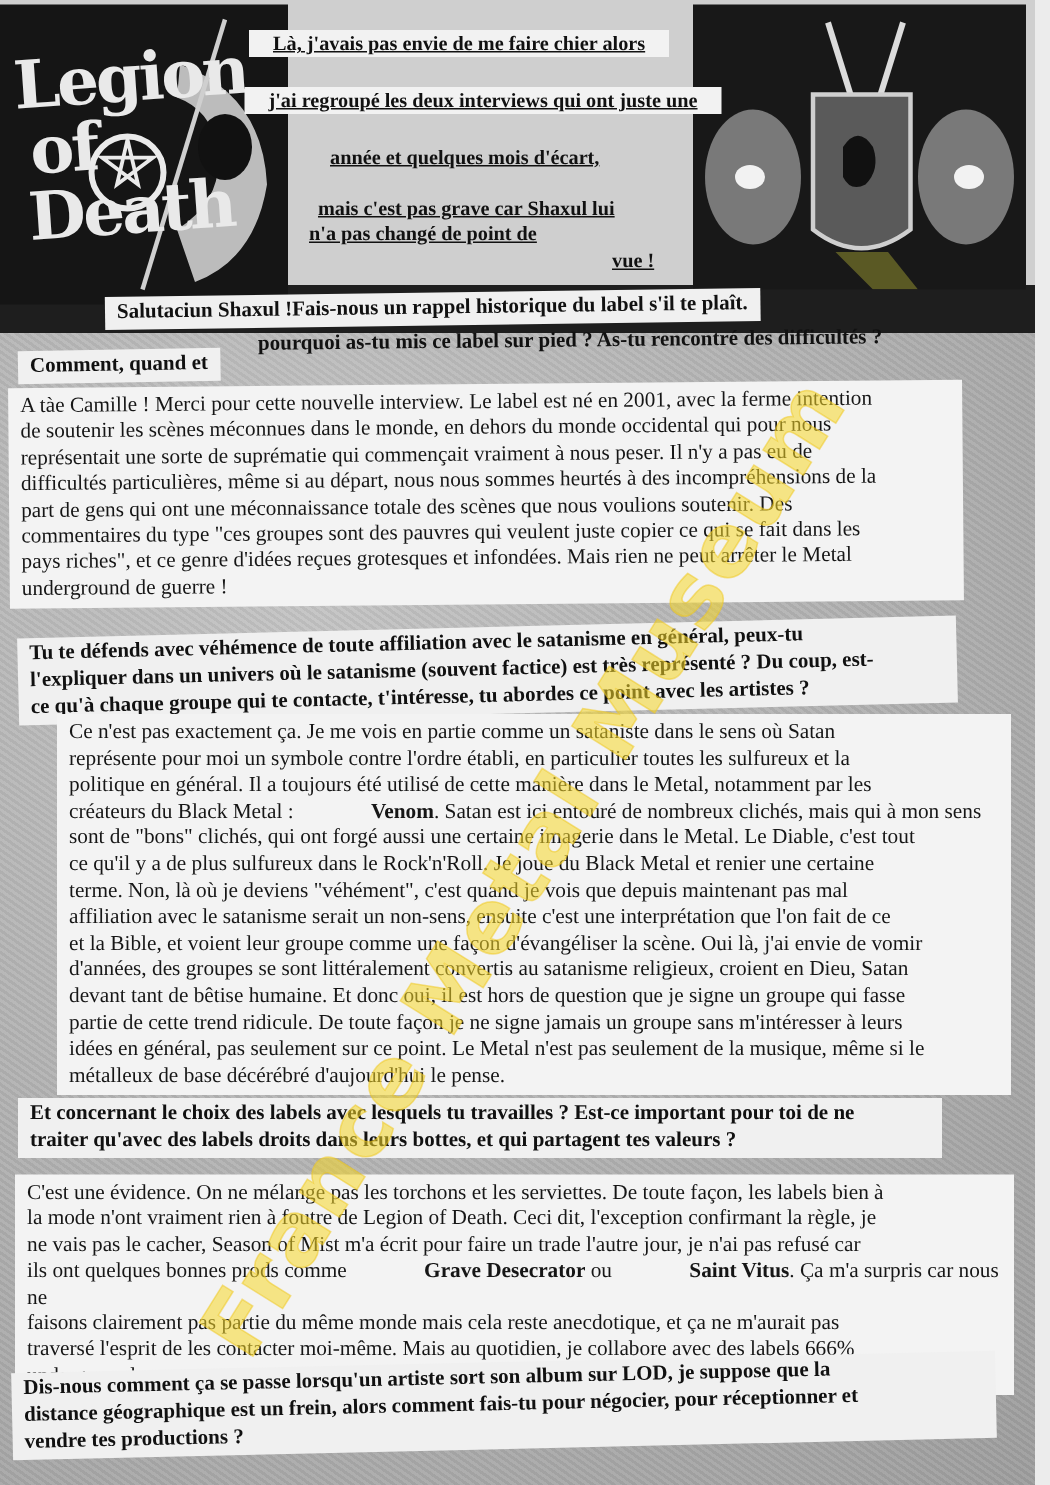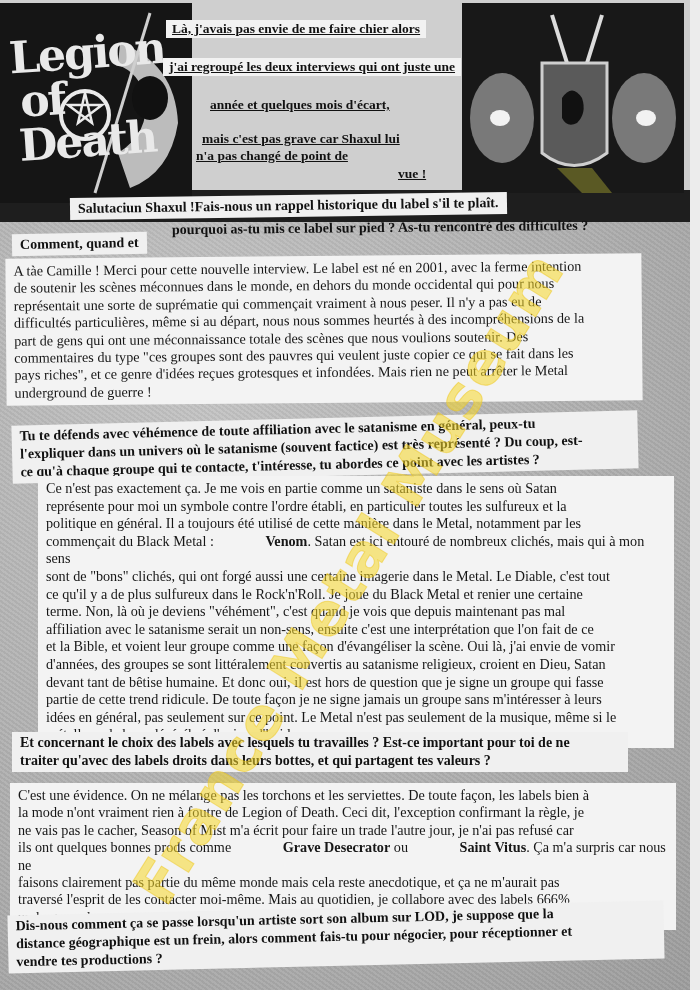--- a/index.html
+++ b/index.html
@@ -32,21 +32,21 @@
       position: absolute; left: 462px; top: 3px; width: 222px; height: 190px; background: #181818;
       overflow: hidden;
     }
     .logo-text {
       position: absolute; left: 12px; top: 28px; color: #e9e9e9;
       font-family: "DejaVu Serif", serif; font-weight: bold; font-size: 44px; line-height: 44px;
       transform: rotate(-4deg); letter-spacing: -2px;
     }
     .intro-line {
       position: absolute; background: #f2f2f2; font-weight: bold; font-size: 13.5px;
-      text-decoration: underline; padding: 1px 6px; white-space: nowrap; color: #111;
+      text-decoration: underline; padding: 1px 16px; white-space: nowrap; color: #111;
     }
     .q-strip {
       position: absolute; background: #f0f0f0; font-weight: bold; font-size: 14px;
       padding: 2px 8px; line-height: 18px; color: #111;
     }
     .a-block {
       position: absolute; background: #f3f3f3; font-size: 14.2px; line-height: 17.4px;
       padding: 4px 8px; color: #161616;
     }
     .a-block b { font-weight: bold; margin-left: 48px; }
@@ -120,21 +120,21 @@
   <div class="q-strip" style="left:12px;top:418px;width:610px;transform:rotate(-1.4deg)">
     <div>Tu te défends avec véhémence de toute affiliation avec le satanisme en général, peux-tu</div>
     <div>l'expliquer dans un univers où le satanisme (souvent factice) est très représenté ? Du coup, est-</div>
     <div>ce qu'à chaque groupe qui te contacte, t'intéresse, tu abordes ce point avec les artistes ?</div>
   </div>
 
   <div class="a-block" style="left:38px;top:476px;width:620px;line-height:17.6px">
     <div>Ce n'est pas exactement ça. Je me vois en partie comme un sataniste dans le sens où Satan</div>
     <div>représente pour moi un symbole contre l'ordre établi, en particulier toutes les sulfureux et la</div>
     <div>politique en général. Il a toujours été utilisé de cette manière dans le Metal, notamment par les</div>
-    <div><span>commençait du Black Metal : </span><b>Venom</b><span>. Satan est ici entouré de nombreux clichés, mais qui à mon sens</span></div>
+    <div><span>créateurs du Black Metal : </span><b>Venom</b><span>. Satan est ici entouré de nombreux clichés, mais qui à mon sens</span></div>
     <div>sont de "bons" clichés, qui ont forgé aussi une certaine imagerie dans le Metal. Le Diable, c'est tout</div>
     <div>ce qu'il y a de plus sulfureux dans le Rock'n'Roll. Je joue du Black Metal et renier une certaine</div>
     <div>terme. Non, là où je deviens "véhément", c'est quand je vois que depuis maintenant pas mal</div>
     <div>affiliation avec le satanisme serait un non-sens, ensuite c'est une interprétation que l'on fait de ce</div>
     <div>et la Bible, et voient leur groupe comme une façon d'évangéliser la scène. Oui là, j'ai envie de vomir</div>
     <div>d'années, des groupes se sont littéralement convertis au satanisme religieux, croient en Dieu, Satan</div>
     <div>devant tant de bêtise humaine. Et donc oui, il est hors de question que je signe un groupe qui fasse</div>
     <div>partie de cette trend ridicule. De toute façon je ne signe jamais un groupe sans m'intéresser à leurs</div>
     <div>idées en général, pas seulement sur ce point. Le Metal n'est pas seulement de la musique, même si le</div>
     <div>métalleux de base décérébré d'aujourd'hui le pense.</div>

